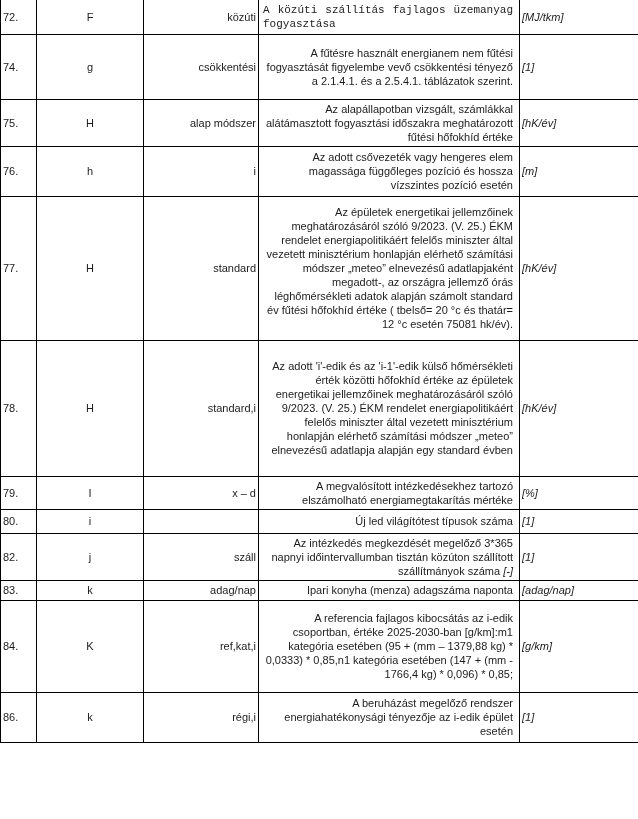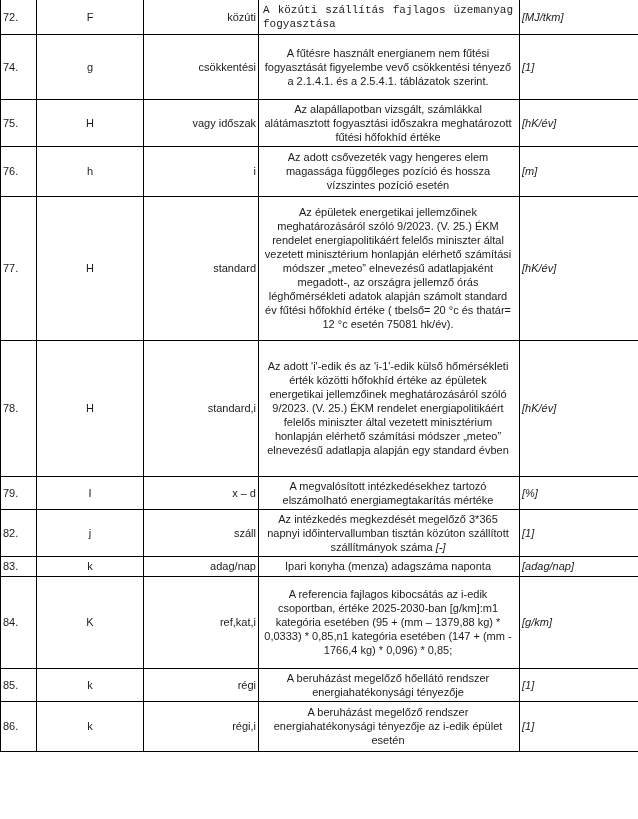--- a/index.html
+++ b/index.html
@@ -22,21 +22,21 @@
     vertical-align: middle;
     padding: 1px 2px;
     overflow: hidden;
     word-wrap: break-word;
   }
   
   .doc-table tr:first-child td { border-top: none; }
   td.c-num   { text-align: left; }
   td.c-sym   { text-align: center; }
   td.c-sub   { text-align: right; }
-  td.c-desc  { text-align: center; padding: 2px 6px 2px 4px; }
+  td.c-desc  { text-align: right; padding: 2px 6px 2px 4px; }
   td.c-desc.just { text-align: justify; font-family: Liberation Mono, monospace; }
   td.c-unit  { text-align: left; font-style: italic; }
   .it { font-style: italic; }
 </style>
 </head>
 <body>
 
 <table class="doc-table">
   <colgroup>
     <col style="width:36px">
@@ -56,21 +56,21 @@
     <tr style="height:65px">
       <td class="c-num">74.</td>
       <td class="c-sym">g</td>
       <td class="c-sub">csökkentési</td>
       <td class="c-desc">A fűtésre használt energianem nem fűtési fogyasztását figyelembe vevő csökkentési tényező a 2.1.4.1. és a 2.5.4.1. táblázatok szerint.</td>
       <td class="c-unit">[1]</td>
     </tr>
     <tr style="height:45px">
       <td class="c-num">75.</td>
       <td class="c-sym">H</td>
-      <td class="c-sub">vagy időszak</td>
+      <td class="c-sub">alap módszer</td>
       <td class="c-desc">Az alapállapotban vizsgált, számlákkal alátámasztott fogyasztási időszakra meghatározott fűtési hőfokhíd értéke</td>
       <td class="c-unit">[hK/év]</td>
     </tr>
     <tr style="height:50px">
       <td class="c-num">76.</td>
       <td class="c-sym">h</td>
       <td class="c-sub">i</td>
       <td class="c-desc">Az adott csővezeték vagy hengeres elem magassága függőleges pozíció és hossza vízszintes pozíció esetén</td>
       <td class="c-unit">[m]</td>
     </tr>
@@ -88,20 +88,27 @@
       <td class="c-desc">Az adott 'i'-edik és az 'i-1'-edik külső hőmérsékleti érték közötti hőfokhíd értéke az épületek energetikai jellemzőinek meghatározásáról szóló 9/2023. (V. 25.) ÉKM rendelet energiapolitikáért felelős miniszter által vezetett minisztérium honlapján elérhető számítási módszer „meteo” elnevezésű adatlapja alapján egy standard évben</td>
       <td class="c-unit">[hK/év]</td>
     </tr>
     <tr style="height:29px">
       <td class="c-num">79.</td>
       <td class="c-sym">I</td>
       <td class="c-sub">x – d</td>
       <td class="c-desc">A megvalósított intézkedésekhez tartozó elszámolható energiamegtakarítás mértéke</td>
       <td class="c-unit">[%]</td>
     </tr>
+    <tr style="height:24px">
+      <td class="c-num">80.</td>
+      <td class="c-sym">i</td>
+      <td class="c-sub"></td>
+      <td class="c-desc">Új led világítótest típusok száma</td>
+      <td class="c-unit">[1]</td>
+    </tr>
     <tr style="height:46px">
       <td class="c-num">82.</td>
       <td class="c-sym">j</td>
       <td class="c-sub">száll</td>
       <td class="c-desc"><span>Az intézkedés megkezdését megelőző 3*365 napnyi időintervallumban tisztán közúton szállított szállítmányok száma </span><span class="it">[-]</span></td>
       <td class="c-unit">[1]</td>
     </tr>
     <tr style="height:20px">
       <td class="c-num">83.</td>
       <td class="c-sym">k</td>
@@ -109,27 +116,20 @@
       <td class="c-desc">Ipari konyha (menza) adagszáma naponta</td>
       <td class="c-unit">[adag/nap]</td>
     </tr>
     <tr style="height:92px">
       <td class="c-num">84.</td>
       <td class="c-sym">K</td>
       <td class="c-sub">ref,kat,i</td>
       <td class="c-desc">A referencia fajlagos kibocsátás az i-edik csoportban, értéke 2025-2030-ban [g/km]:m1 kategória esetében (95 + (mm – 1379,88 kg) * 0,0333) * 0,85,n1 kategória esetében (147 + (mm - 1766,4 kg) * 0,096) * 0,85;</td>
       <td class="c-unit">[g/km]</td>
     </tr>
-    <tr style="height:27px">
-      <td class="c-num">85.</td>
-      <td class="c-sym">k</td>
-      <td class="c-sub">régi</td>
-      <td class="c-desc">A beruházást megelőző hőellátó rendszer energiahatékonysági tényezője</td>
-      <td class="c-unit">[1]</td>
-    </tr>
     <tr style="height:50px">
       <td class="c-num">86.</td>
       <td class="c-sym">k</td>
       <td class="c-sub">régi,i</td>
       <td class="c-desc">A beruházást megelőző rendszer energiahatékonysági tényezője az i-edik épület esetén</td>
       <td class="c-unit">[1]</td>
     </tr>
   </tbody>
 </table>
 

